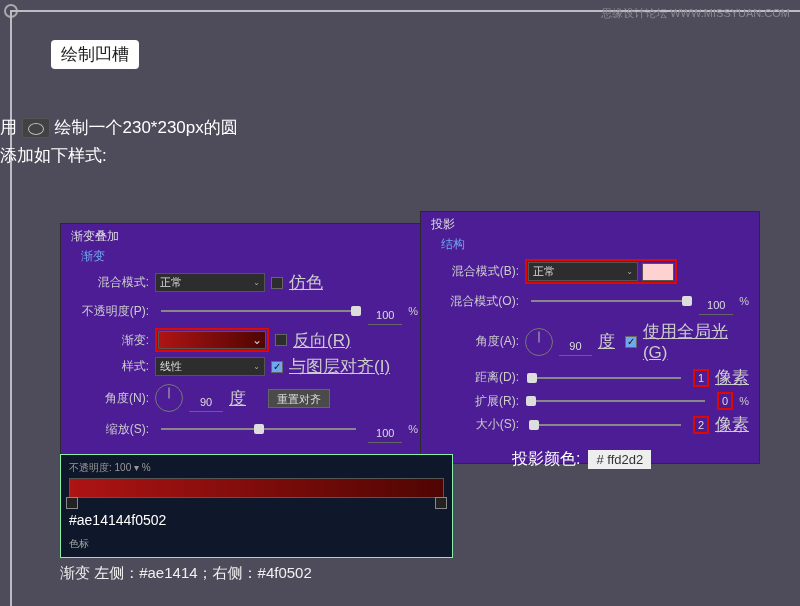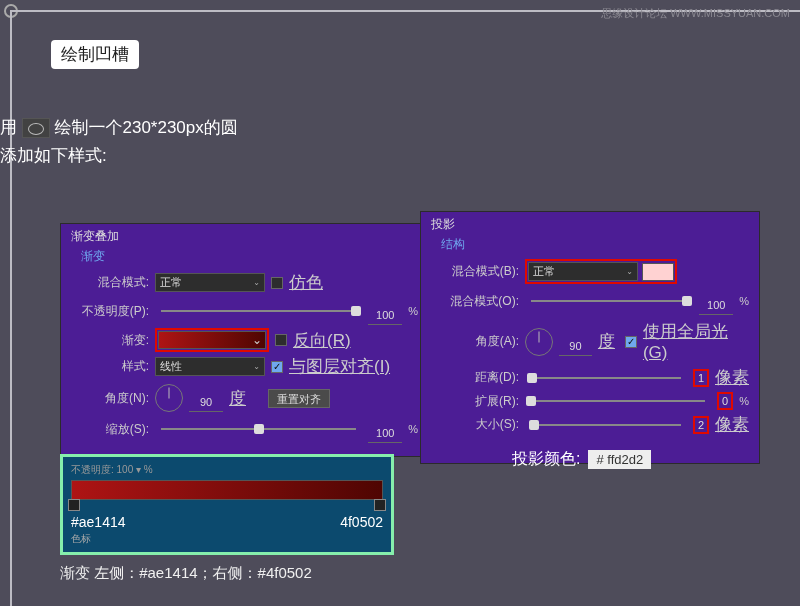--- a/index.html
+++ b/index.html
@@ -98,36 +98,36 @@
   }
   .redbox { border: 2px solid #e00900; padding: 1px; display: inline-block; }
   .btn {
     background: #4a4a4a; border: 1px solid #666; color: #ddd;
     font-size: 11px; padding: 2px 8px; height: 19px;
   }
   .swatch-pink {
     width: 32px; height: 18px; background: #ffd2d2; border: 1px solid #555; display: inline-block;
   }
   .grad-editor {
-    position: absolute; top: 454px; left: 60px; width: 334px;
-    background: #0c4a6e; border: 3px solid #86efac; padding: 6px 8px 6px;
+    position: absolute; top: 454px; left: 60px; width: 393px;
+    background: #0f172a; border: 1px solid #86efac; padding: 6px 8px 6px;
   }
   .ge-top { color: #999; font-size: 10px; margin-bottom: 3px; }
   .ge-bar {
     height: 20px; background: linear-gradient(to right, #ae1414, #4f0502);
     border: 1px solid #555; position: relative;
   }
   .stop { position: absolute; bottom: -12px; width: 12px; text-align: center; }
   .stop:before {
     content: ""; display: block; width: 10px; height: 10px;
     border: 1px solid #888; background: #222; margin: 0 auto;
   }
   .stop.left { left: -4px; } .stop.right { right: -4px; }
-  .ge-labels { display: flex; justify-content: space-between; margin-top: 14px; font-size: 14px; color: #fff; }
-  .ge-sub { color: #aaa; font-size: 10px; margin-top: 2px; }
+  .ge-labels { display: flex; margin-top: 14px; font-size: 14px; color: #fff; }
+  .ge-sub { color: #aaa; font-size: 10px; margin-top: 9px; }
   .footer-line {
     position: absolute; left: 60px; font-size: 15px; color: #f0f0f0;
   }
   .f1 { top: 564px; }
   .shadow-note {
     position: absolute; top: 449px; left: 512px; font-size: 16px; color: #fff;
     display: flex; align-items: center; gap: 8px;
   }
   .hexbox {
     background: #eee; color: #333; font-size: 13px; padding: 2px 8px;

